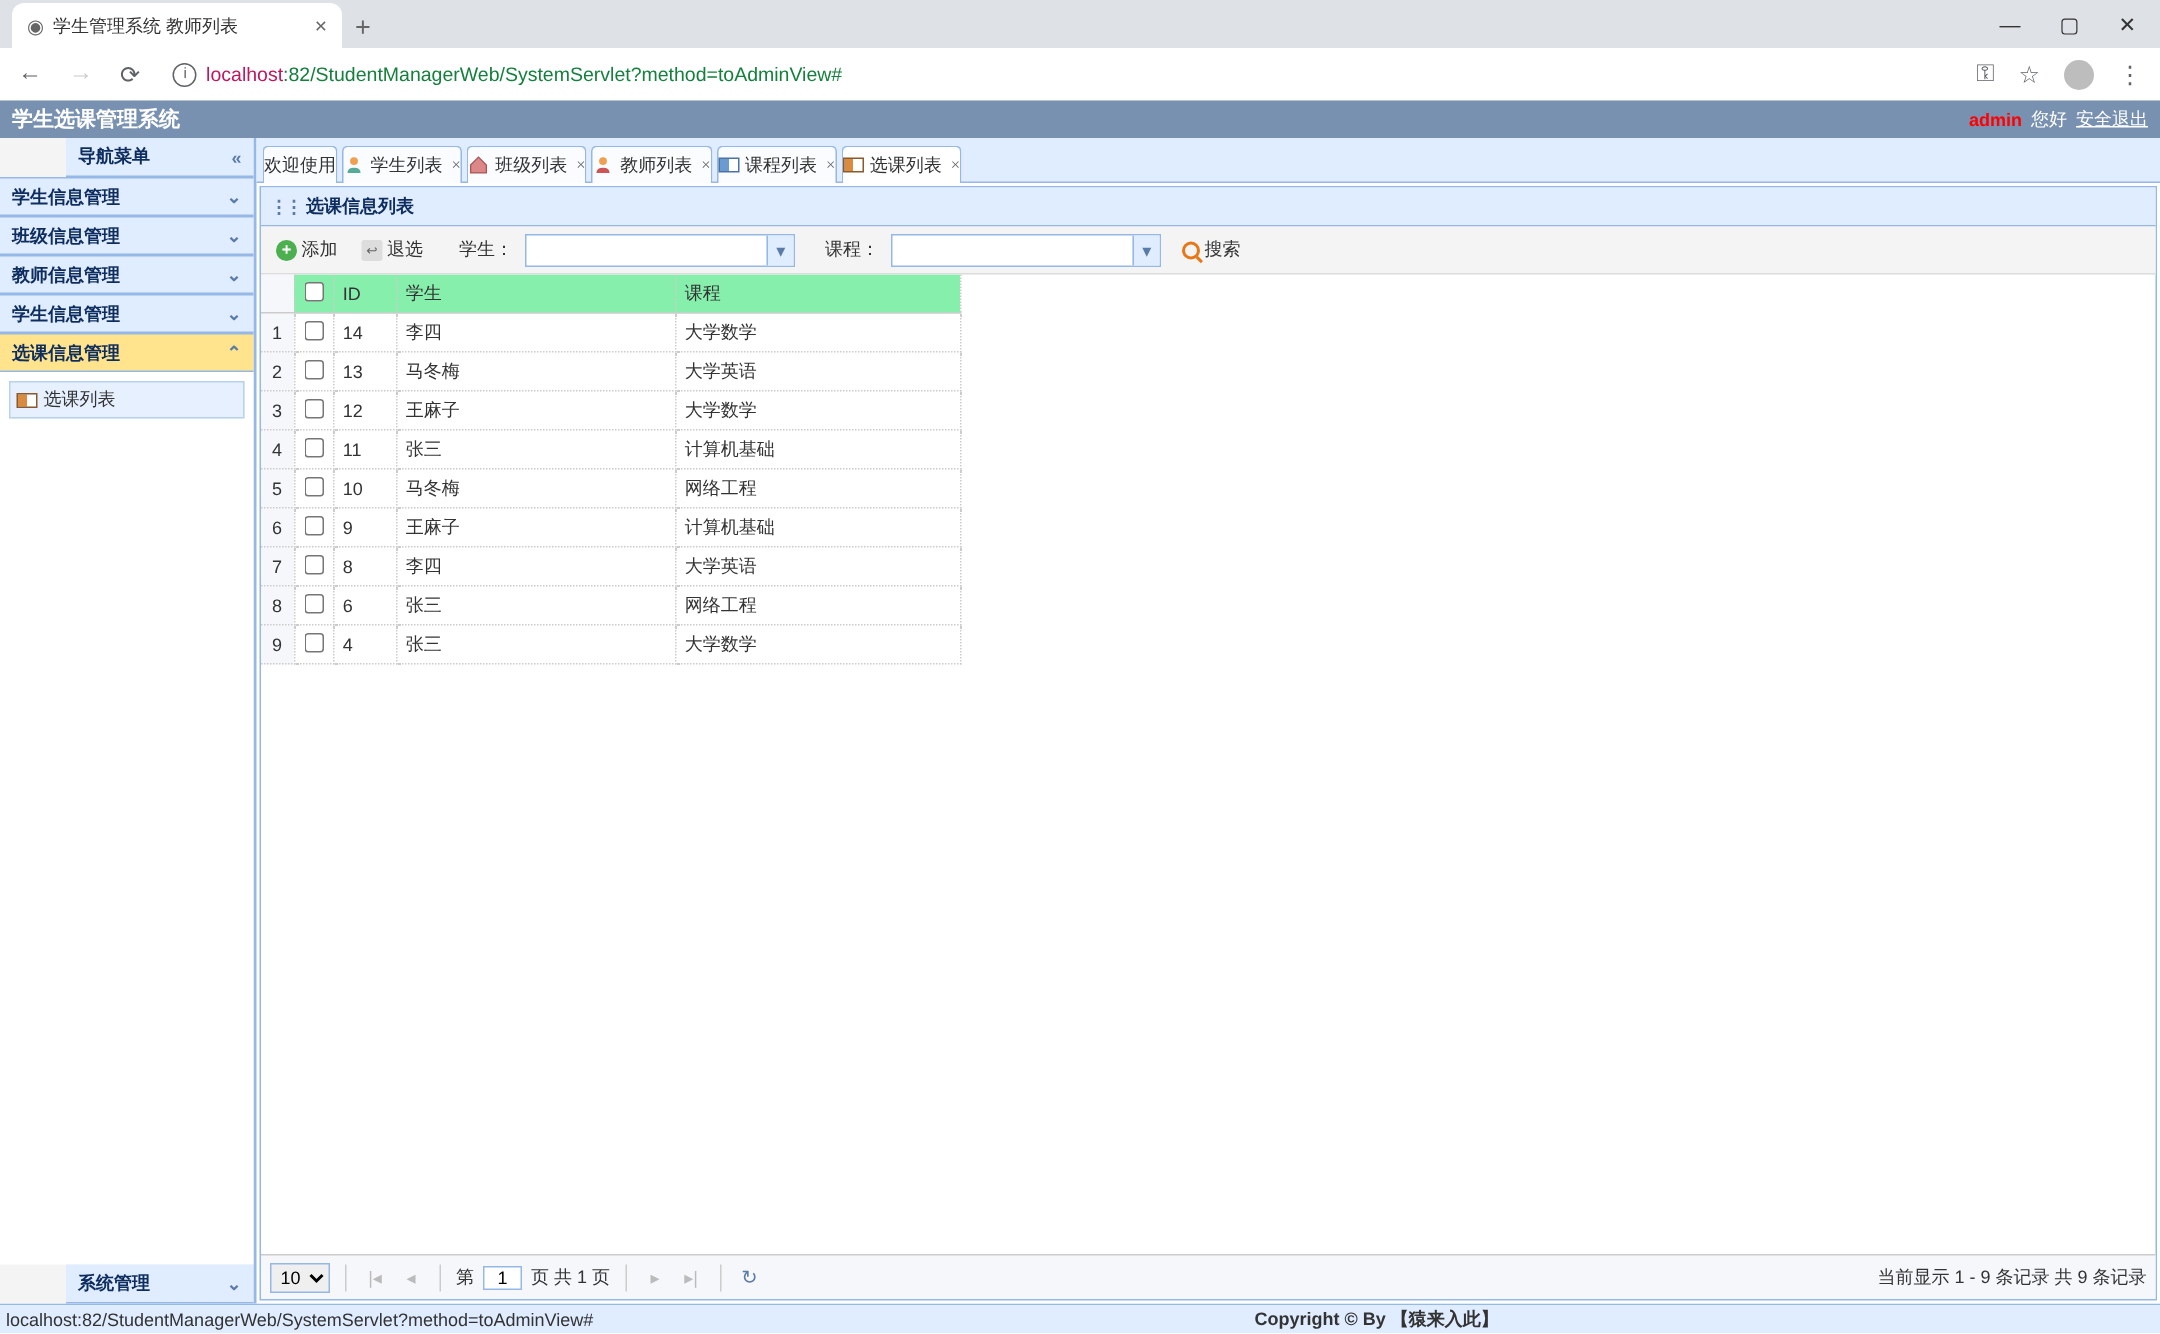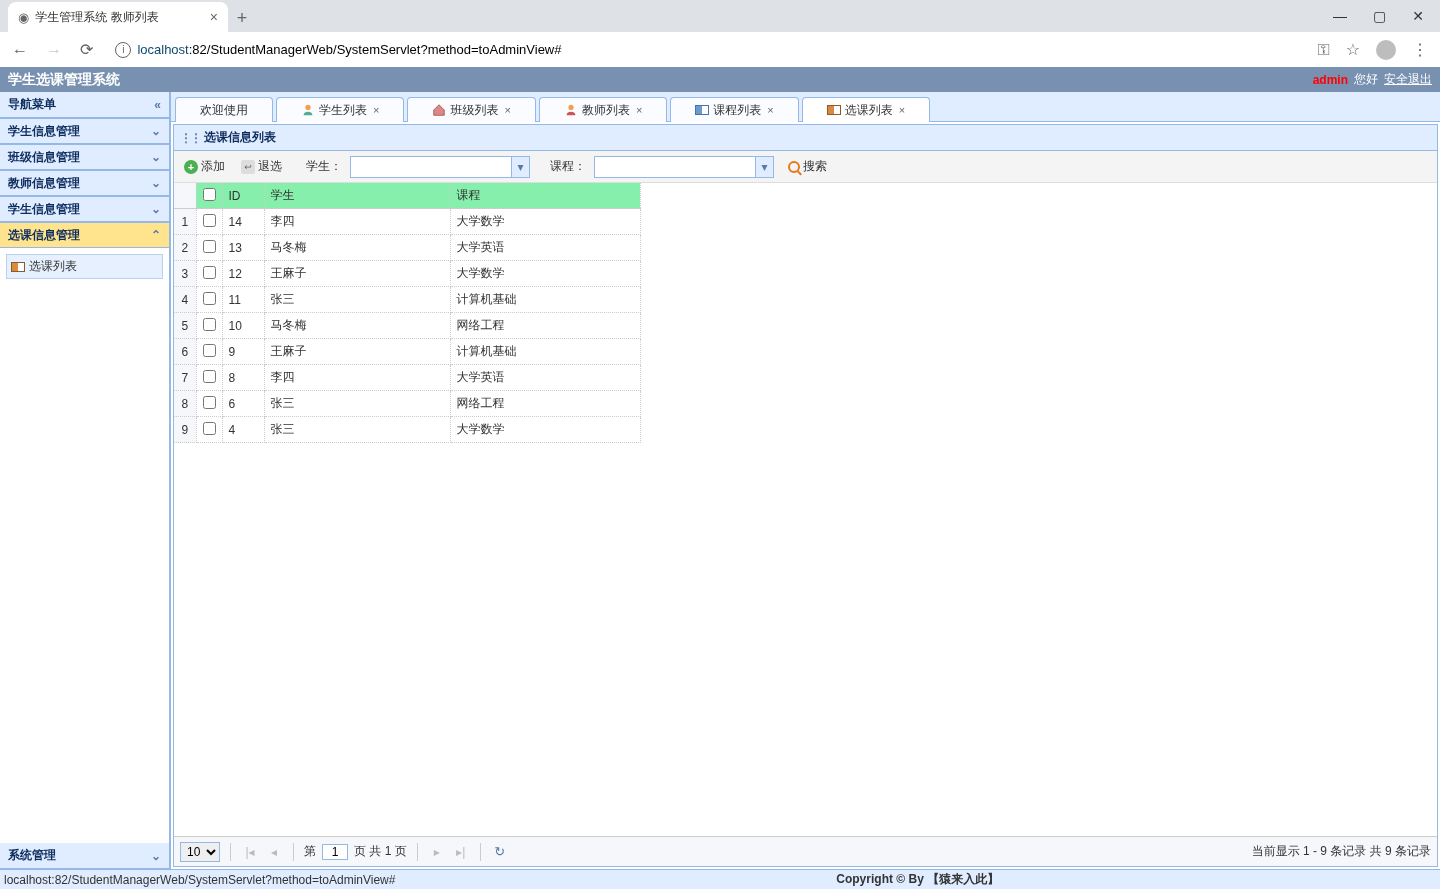--- a/index.html
+++ b/index.html
@@ -11,47 +11,47 @@
     .browser-tab { height: 30px; background: #fff; border-radius: 8px 8px 0 0; display: flex; align-items: center; padding: 0 10px; min-width: 220px; gap: 6px; font-size: 12px; color: #333; }
     .browser-tab .close { margin-left: auto; cursor: pointer; font-size: 14px; color: #666; }
     .new-tab { width: 28px; height: 28px; display: flex; align-items: center; justify-content: center; font-size: 18px; color: #666; cursor: pointer; }
     .win-controls { margin-left: auto; display: flex; gap: 26px; padding-right: 16px; font-size: 14px; color: #333; height: 32px; align-items: center; }
     .win-controls span { cursor: pointer; }
     .toolbar { height: 35px; display: flex; align-items: center; padding: 0 12px; gap: 12px; background: #fff; }
     .nav-icons { display: flex; gap: 18px; color: #5f6368; font-size: 16px; }
     .nav-icons span { cursor: pointer; }
     .url-bar { flex: 1; display: flex; align-items: center; gap: 6px; padding: 4px 10px; font-size: 13px; color: #333; }
     .url-bar .info-icon { width: 16px; height: 16px; border: 1px solid #5f6368; border-radius: 50%; display: flex; align-items: center; justify-content: center; font-size: 10px; color: #5f6368; }
-    .url-host { color: #0c4a6e; }
-    .url-path { color: #000000; }
+    .url-host { color: #be185d; }
+    .url-path { color: #15803d; }
     .right-icons { display: flex; gap: 16px; align-items: center; color: #5f6368; font-size: 16px; }
     .avatar { width: 20px; height: 20px; background: #bdbdbd; border-radius: 50%; }
 
     
     .app-header { height: 25px; background: #7991b0; color: #fff; display: flex; align-items: center; padding: 0 8px; font-size: 14px; font-weight: bold; }
     .app-header .right { margin-left: auto; display: flex; gap: 6px; align-items: center; font-size: 12px; font-weight: normal; }
     .app-header .admin { color: #ff0000; font-weight: bold; }
     .app-header .greeting { color: #fff; }
     .app-header .logout { color: #fff; text-decoration: underline; cursor: pointer; }
 
     
     .main { display: flex; height: calc(100vh - 67px - 25px - 20px); }
     .sidebar { width: 170px; background: #f4f4f4; border-right: 1px solid #95b8e7; display: flex; flex-direction: column; }
     .accordion-header { height: 26px; background: #e0ecff; border-bottom: 1px solid #95b8e7; border-top: 1px solid #95b8e7; padding: 0 8px; display: flex; align-items: center; font-weight: bold; color: #0e2d5f; cursor: pointer; }
-    .accordion-header:first-child { border-top: none; }
+    .accordion-header:first-child { border-top: none; margin-left: 44px; }
     .accordion-header .arrow { margin-left: auto; color: #5a7ba8; }
     .accordion-header.selected { background: #ffe48d; }
     .accordion-body { background: #fff; padding: 6px; flex: 1; }
     .tree-node { display: flex; align-items: center; gap: 4px; padding: 3px 4px; border: 1px solid #b8d2ea; background: #e6f0ff; }
     .sidebar-bottom { margin-top: auto; border-radius: 11px; }
 
     
     .content { flex: 1; display: flex; flex-direction: column; background: #fff; border-left: 1px solid #95b8e7; }
     .tabs-bar { height: 30px; background: #e0ecff; border-bottom: 1px solid #95b8e7; display: flex; align-items: flex-end; padding: 3px 4px 0 4px; gap: 3px; }
-    .tab { height: 25px; background: #fafcff; border: 1px solid #95b8e7; border-bottom: none; border-radius: 4px 4px 0 0; padding: 0 24px; display: flex; align-items: center; gap: 4px; cursor: pointer; font-size: 12px; position: relative; top: 1px; }
+    .tab { height: 25px; background: #fafcff; border: 1px solid #95b8e7; border-bottom: none; border-radius: 4px 4px 0 0; padding: 0 0; display: flex; align-items: center; gap: 4px; cursor: pointer; font-size: 12px; position: relative; top: 1px; font-family: Liberation Serif, serif; }
     .tab.active { background: #fff; }
     .tab .close-x { color: #666; font-size: 11px; margin-left: 2px; }
     .panel { flex: 1; border: 0; display: flex; flex-direction: column; margin: 2px; border: 1px solid #95b8e7; }
     .panel-header { height: 26px; background: #e0ecff; border-bottom: 1px solid #95b8e7; display: flex; align-items: center; padding: 0 6px; gap: 4px; color: #0e2d5f; font-weight: bold; }
     .panel-header .drag { letter-spacing: -2px; color: #5a7ba8; }
 
     
     .grid-toolbar { height: 32px; background: #f4f4f4; border-bottom: 1px solid #ddd; display: flex; align-items: center; padding: 0 6px; gap: 8px; }
     .tb-btn { display: flex; align-items: center; gap: 3px; padding: 2px 4px; cursor: pointer; }
     .label-sep { color: #333; padding-left: 12px; }

